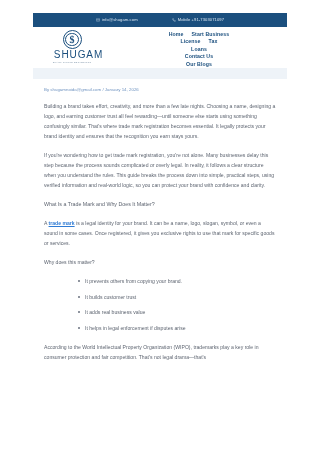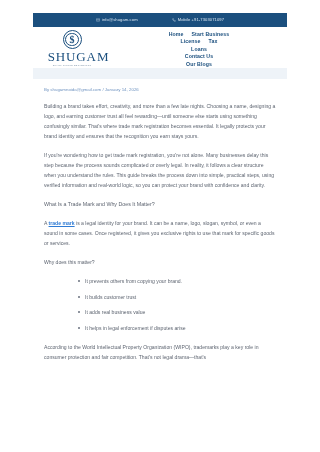--- a/index.html
+++ b/index.html
@@ -86,22 +86,22 @@
   .logo-badge span {
     font-family: "Liberation Serif", serif;
     font-size: 10px;
     font-weight: 700;
     color: #1b4f7e;
     line-height: 1;
     position: relative;
     z-index: 2;
   }
   .logo-name {
-    font-family: Liberation Serif, serif;
-    font-size: 13px;
+    font-family: Liberation Sans, sans-serif;
+    font-size: 10px;
     letter-spacing: .9px;
     color: #1b4f7e;
     margin-top: 1px;
     line-height: 1;
     margin-left: 13px;
   }
   .logo-tag {
     font-size: 2.2px;
     letter-spacing: .35px;
     color: #7d93a8;

